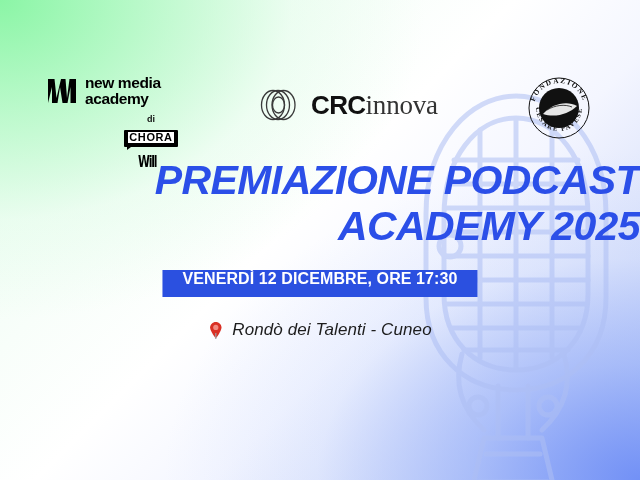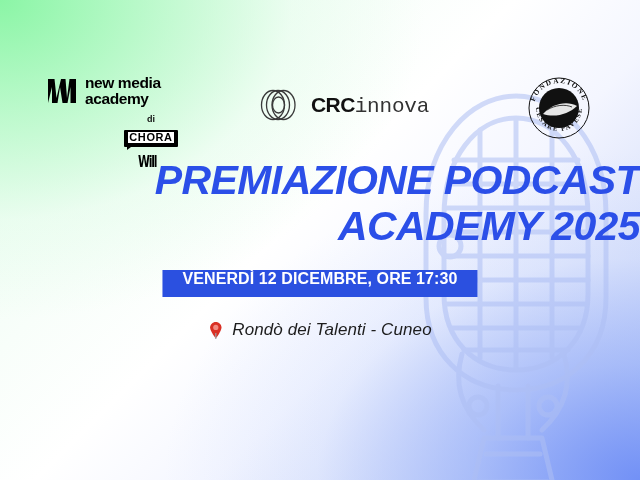--- a/index.html
+++ b/index.html
@@ -139,31 +139,31 @@
     width: 44px;
     height: 32px;
     flex: 0 0 auto;
   }
   #crc-text {
     display: flex;
     align-items: baseline;
     line-height: 1;
   }
   #crc-bold {
-    font-size: 21px;
+    font-size: 26px;
     font-weight: bold;
     letter-spacing: -0.6px;
     color: #111;
   }
   #crc-light {
-    font-size: 21px;
+    font-size: 27px;
     font-weight: 300;
     letter-spacing: -0.2px;
     color: #333;
-    font-family: Liberation Mono, monospace;
+    font-family: Liberation Serif, serif;
   }
 
   
   #fcp-logo {
     position: absolute;
     left: 527px;
     top: 41px;
     width: 64px;
     height: 64px;
   }

